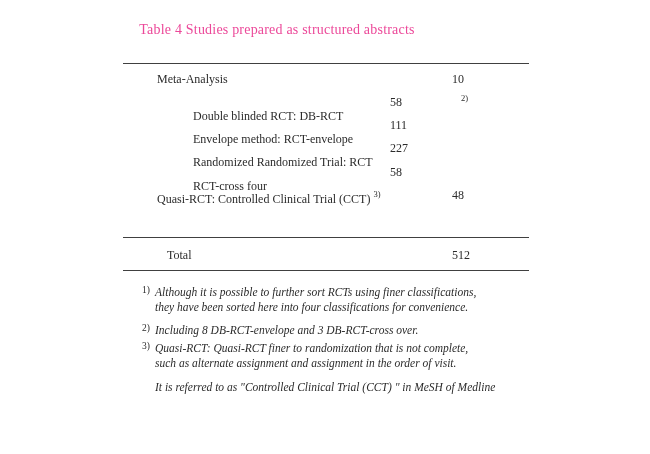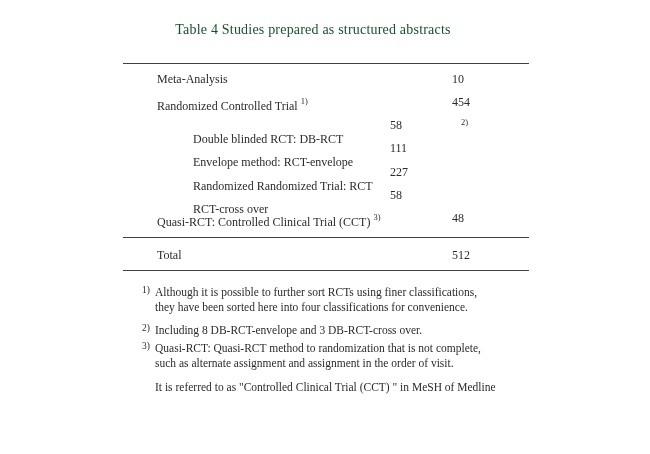--- a/index.html
+++ b/index.html
@@ -13,23 +13,22 @@
     overflow: hidden;
   }
   .title {
     position: absolute;
     top: 21px;
     left: 0;
     width: 554px;
     text-align: center;
     font-size: 14px;
     line-height: 18px;
-    color: #14532d;
+    color: #ec4899;
     letter-spacing: 0.2px;
-    padding-left: 36px;
   }
   .datatable {
     position: absolute;
     left: 123px;
     top: 63px;
     width: 406px;
   }
   .rule {
     height: 0;
     border-top: 1px solid #404040;
@@ -66,80 +65,76 @@
     top: 3.5px;
     font-size: 8.5px;
     line-height: 1;
   }
   .total-row {
     position: relative;
     height: 32px;
     line-height: 34px;
     font-size: 12px;
   }
-  .total-row .lbl { position: absolute; left: 34px; }
+  .total-row .lbl { position: absolute; left: 44px; }
   .footnotes {
     position: absolute;
     left: 142px;
     top: 285px;
     width: 425px;
     font-size: 11.5px;
     line-height: 15px;
   }
   .fn { position: relative; padding-left: 13px; }
   .fn-marker {
     position: absolute;
     left: 0;
     top: -2px;
     font-size: 9.5px;
   }
   .fn.m8 { margin-top: 8px; }
   .fn.m3 { margin-top: 3px; }
   .fn.m9 { margin-top: 9px; }
-  .fn-line { white-space: nowrap; }
+  .fn-line { white-space: nowrap; font-style: italic; }
 </style>
 </head>
 <body>
 
 <div class="page">
 
   <div class="title">Table 4 Studies prepared as structured abstracts</div>
 
   <div class="datatable">
     <div class="rule"></div>
 
     <div class="rows">
       <div class="row">
         <span class="lbl">Meta-Analysis</span>
         <span class="val outer">10</span>
       </div>
 
-      <div class="row">
-        <span class="lbl"><span>Randomized Controlled Trial</span><sup>1)</sup></span>
-        <span class="val outer">454</span>
-      </div>
 
       <div class="row indent">
         <span class="lbl">Double blinded RCT: DB-RCT</span>
         <span class="val inner">58</span>
         <span class="val-sup">2)</span>
       </div>
 
       <div class="row indent">
         <span class="lbl">Envelope method: RCT-envelope</span>
         <span class="val inner">111</span>
       </div>
 
       <div class="row indent">
         <span class="lbl">Randomized Randomized Trial: RCT</span>
         <span class="val inner">227</span>
       </div>
 
       <div class="row indent">
-        <span class="lbl">RCT-cross over</span>
+        <span class="lbl">RCT-cross four</span>
         <span class="val inner">58</span>
       </div>
 
       <div class="row">
         <span class="lbl"><span>Quasi-RCT: Controlled Clinical Trial (CCT)</span><sup>3)</sup></span>
         <span class="val outer">48</span>
       </div>
     </div>
 
     <div class="rule"></div>
@@ -160,21 +155,21 @@
       <div class="fn-line">they have been sorted here into four classifications for convenience.</div>
     </div>
 
     <div class="fn m8">
       <span class="fn-marker">2)</span>
       <div class="fn-line">Including 8 DB-RCT-envelope and 3 DB-RCT-cross over.</div>
     </div>
 
     <div class="fn m3">
       <span class="fn-marker">3)</span>
-      <div class="fn-line">Quasi-RCT: Quasi-RCT method to randomization that is not complete,</div>
+      <div class="fn-line">Quasi-RCT: Quasi-RCT finer to randomization that is not complete,</div>
       <div class="fn-line">such as alternate assignment and assignment in the order of visit.</div>
     </div>
 
     <div class="fn m9">
       <div class="fn-line">It is referred to as "Controlled Clinical Trial (CCT) " in MeSH of Medline</div>
     </div>
 
   </div>
 
 </div>

